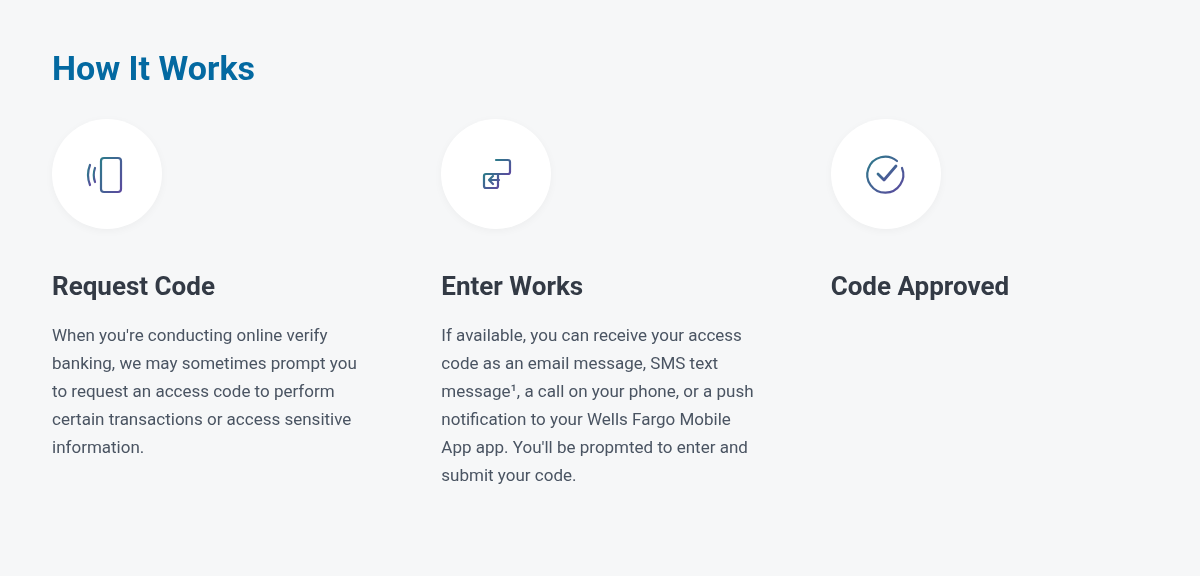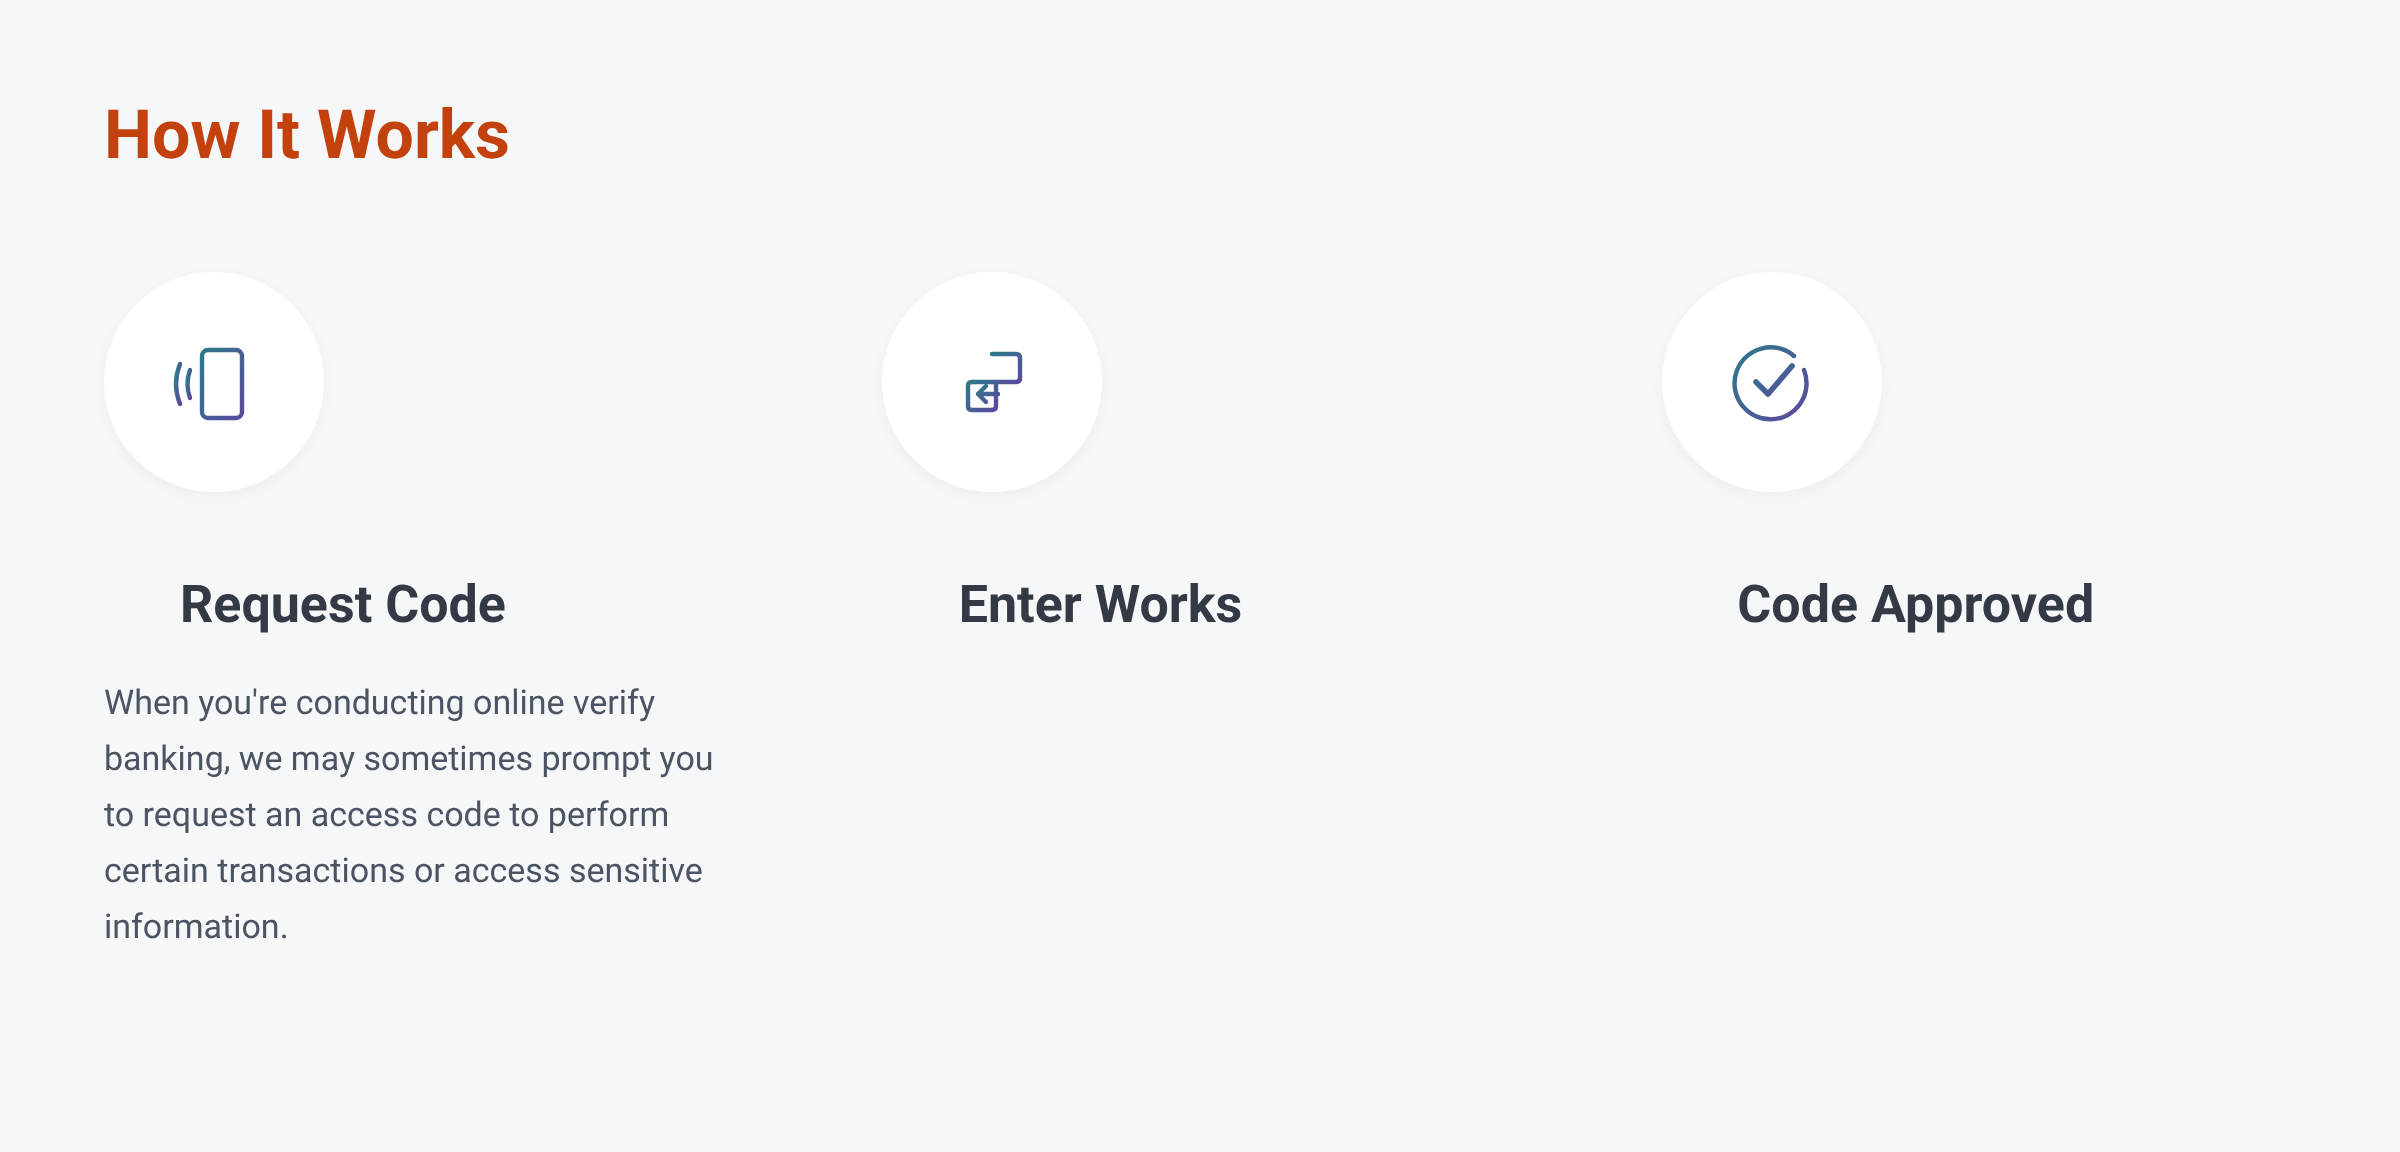--- a/index.html
+++ b/index.html
@@ -10,22 +10,22 @@
     body {
       font-family: -apple-system, BlinkMacSystemFont, "Segoe UI", Roboto, Helvetica, Arial, sans-serif;
       background: #f6f7f8;
       width: 1200px;
       height: 576px;
       padding: 48px 52px;
     }
     .section-title {
       font-size: 34px;
       font-weight: 700;
-      color: #c2410c;
-      margin-bottom: 48px;
+      color: #0369a1;
+      margin-bottom: 31px;
     }
     .steps {
       display: flex;
       gap: 72px;
     }
     .step {
       flex: 1;
     }
     .icon-circle {
       width: 110px;
@@ -36,21 +36,20 @@
       align-items: center;
       justify-content: center;
       margin-bottom: 42px;
       box-shadow: 0 2px 8px rgba(0,0,0,0.04);
     }
     .step-title {
       font-size: 26px;
       font-weight: 700;
       color: #333a45;
       margin-bottom: 20px;
-      margin-left: 38px;
     }
     .step-desc {
       font-size: 17px;
       line-height: 1.65;
       color: #4a5462;
       font-weight: 400;
     }
     svg {
       display: block;
     }
@@ -94,20 +93,21 @@
               <stop offset="100%" stop-color="#5b4a9e"></stop>
             </linearGradient>
           </defs>
           <path d="M 28 14 L 40 14 Q 42 14 42 16 L 42 26 Q 42 28 40 28 L 28 28" stroke="url(#grad2)" stroke-width="2.2" fill="none" stroke-linecap="round" stroke-linejoin="round"></path>
           <path d="M 28 28 L 18 28 Q 16 28 16 30 L 16 40 Q 16 42 18 42 L 28 42 Q 30 42 30 40 L 30 28" stroke="url(#grad2)" stroke-width="2.2" fill="none" stroke-linecap="round" stroke-linejoin="round"></path>
           <path d="M 35 35 L 25 35 M 25 35 L 29 31 M 25 35 L 29 39" stroke="url(#grad2)" stroke-width="2.2" fill="none" stroke-linecap="round" stroke-linejoin="round" transform="translate(-4,-1)"></path>
         </svg>
       </span>
     </div>
     <h3 class="step-title">Enter Works</h3>
+    <p class="step-desc">If available, you can receive your access code as an email message, SMS text message¹, a call on your phone, or a push notification to your Wells Fargo Mobile App app. You'll be propmted to enter and submit your code.</p>
   </div>
 
   <div class="step">
     <div class="icon-circle">
       <span>
         <svg width="56" height="56" viewBox="0 0 56 56" fill="none">
           <defs>
             <linearGradient id="grad3" x1="0%" y1="0%" x2="100%" y2="100%">
               <stop offset="0%" stop-color="#2d7a8a"></stop>
               <stop offset="100%" stop-color="#5b4a9e"></stop>

